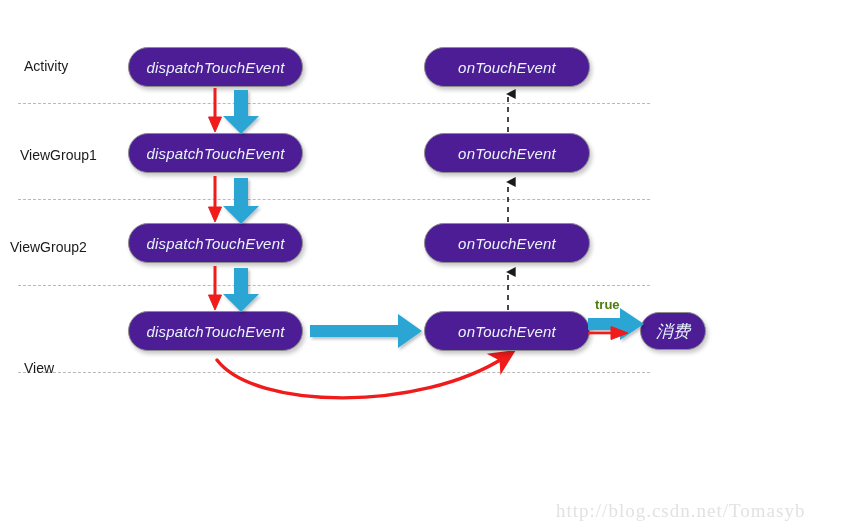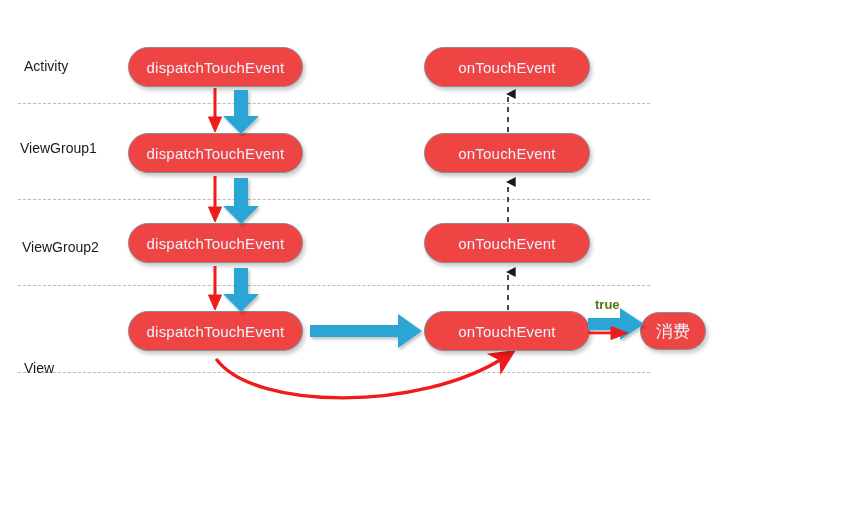--- a/index.html
+++ b/index.html
@@ -19,31 +19,32 @@
   .row-label {
     position: absolute;
     font-size: 14px;
     color: #1a1a1a;
     font-family: "Liberation Sans", sans-serif;
     white-space: nowrap;
   }
   .node {
     position: absolute;
     box-sizing: border-box;
-    background: #ef4444;
+    background: #4c1d95;
     border: 1.5px solid #8d8d8d;
     border-radius: 20px;
     color: #eaf4fa;
     font-size: 15px;
     display: flex;
     align-items: center;
     justify-content: center;
     box-shadow: 2px 3px 4px rgba(0,0,0,0.22);
     font-family: "Liberation Sans", sans-serif;
     letter-spacing: 0.2px;
+    font-style: italic;
   }
   .node.consume {
     font-size: 17px;
     border-radius: 22px;
   }
   .dash-sep {
     position: absolute;
     height: 0;
     border-top: 1.5px dashed #b9b9b9;
   }
@@ -90,22 +91,22 @@
     <defs>
       <marker id="redHeadCurve" markerWidth="9" markerHeight="9" refX="4.5" refY="4.5" orient="auto">
         <path d="M0.5,0.8 L8.4,4.5 L0.5,8.2 L2.6,4.5 Z" fill="#f01b1b"></path>
       </marker>
     </defs>
 
     <path d="M 217,360 C 255,410 420,412 505,357" fill="none" stroke="#f01b1b" stroke-width="3.4" stroke-linecap="round" marker-end="url(#redHeadCurve)"></path>
   </svg>
 
   <div class="row-label" style="left:24px; top:58px;">Activity</div>
-  <div class="row-label" style="left:20px; top:140px;">ViewGroup1</div>
-  <div class="row-label" style="left:22px; top:239px;">ViewGroup2</div>
+  <div class="row-label" style="left:20px; top:147px;">ViewGroup1</div>
+  <div class="row-label" style="left:10px; top:239px;">ViewGroup2</div>
   <div class="row-label" style="left:24px; top:328px;margin-top:32px;">View</div>
 
   <div class="node" style="left:128px; top:47px;  width:175px; height:40px;">dispatchTouchEvent</div>
   <div class="node" style="left:128px; top:133px; width:175px; height:40px;">dispatchTouchEvent</div>
   <div class="node" style="left:128px; top:223px; width:175px; height:40px;">dispatchTouchEvent</div>
   <div class="node" style="left:128px; top:311px; width:175px; height:40px;">dispatchTouchEvent</div>
 
   <div class="node" style="left:424px; top:47px;  width:166px; height:40px;">onTouchEvent</div>
   <div class="node" style="left:424px; top:133px; width:166px; height:40px;">onTouchEvent</div>
   <div class="node" style="left:424px; top:223px; width:166px; height:40px;">onTouchEvent</div>
@@ -161,14 +162,15 @@
       <path d="M628,333 L611,326.5 L611,339.5 Z"></path>
     </g>
 
     <g stroke="#1a1a1a" stroke-width="1.6" stroke-dasharray="5,5" fill="none">
       <line x1="508" y1="132" x2="508" y2="94" marker-end="url(#blackUpHead)"></line>
       <line x1="508" y1="222" x2="508" y2="182" marker-end="url(#blackUpHead)"></line>
       <line x1="508" y1="310" x2="508" y2="272" marker-end="url(#blackUpHead)"></line>
     </g>
   </svg>
 
+  <div class="watermark" style="left:556px; top:500px;">http://blog.csdn.net/Tomasyb</div>
 
 </div>
 
 </body></html>

